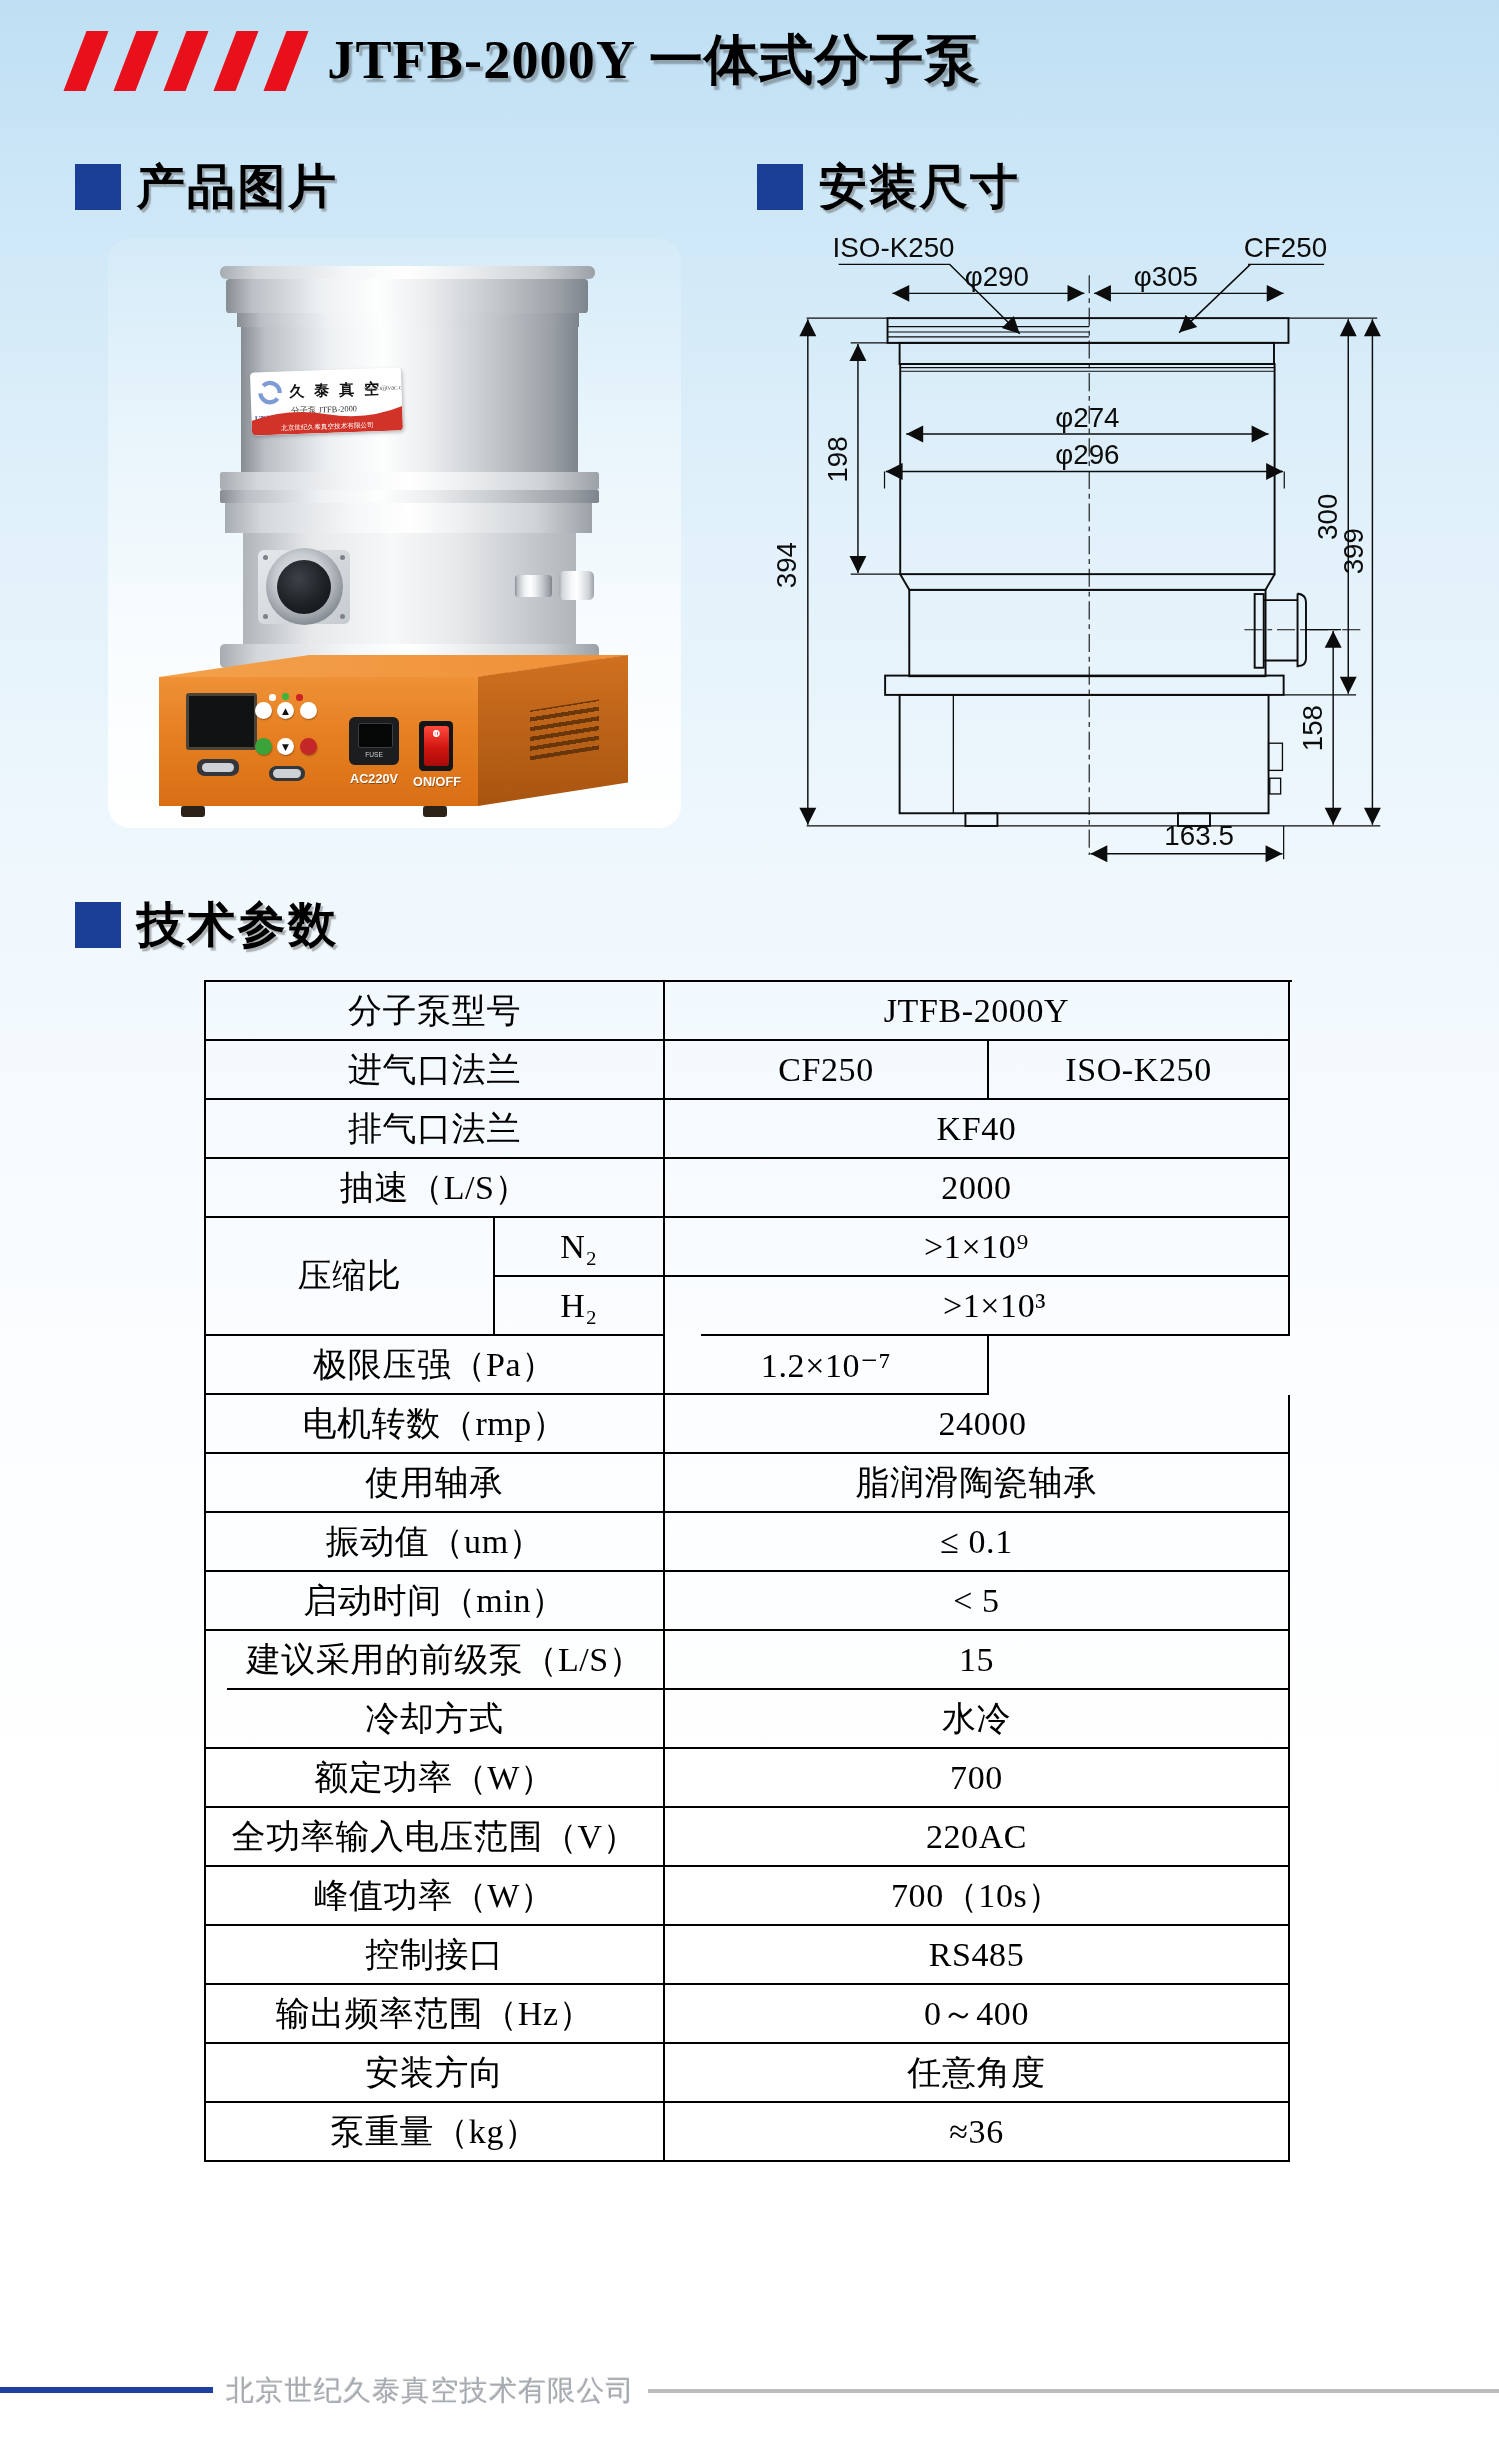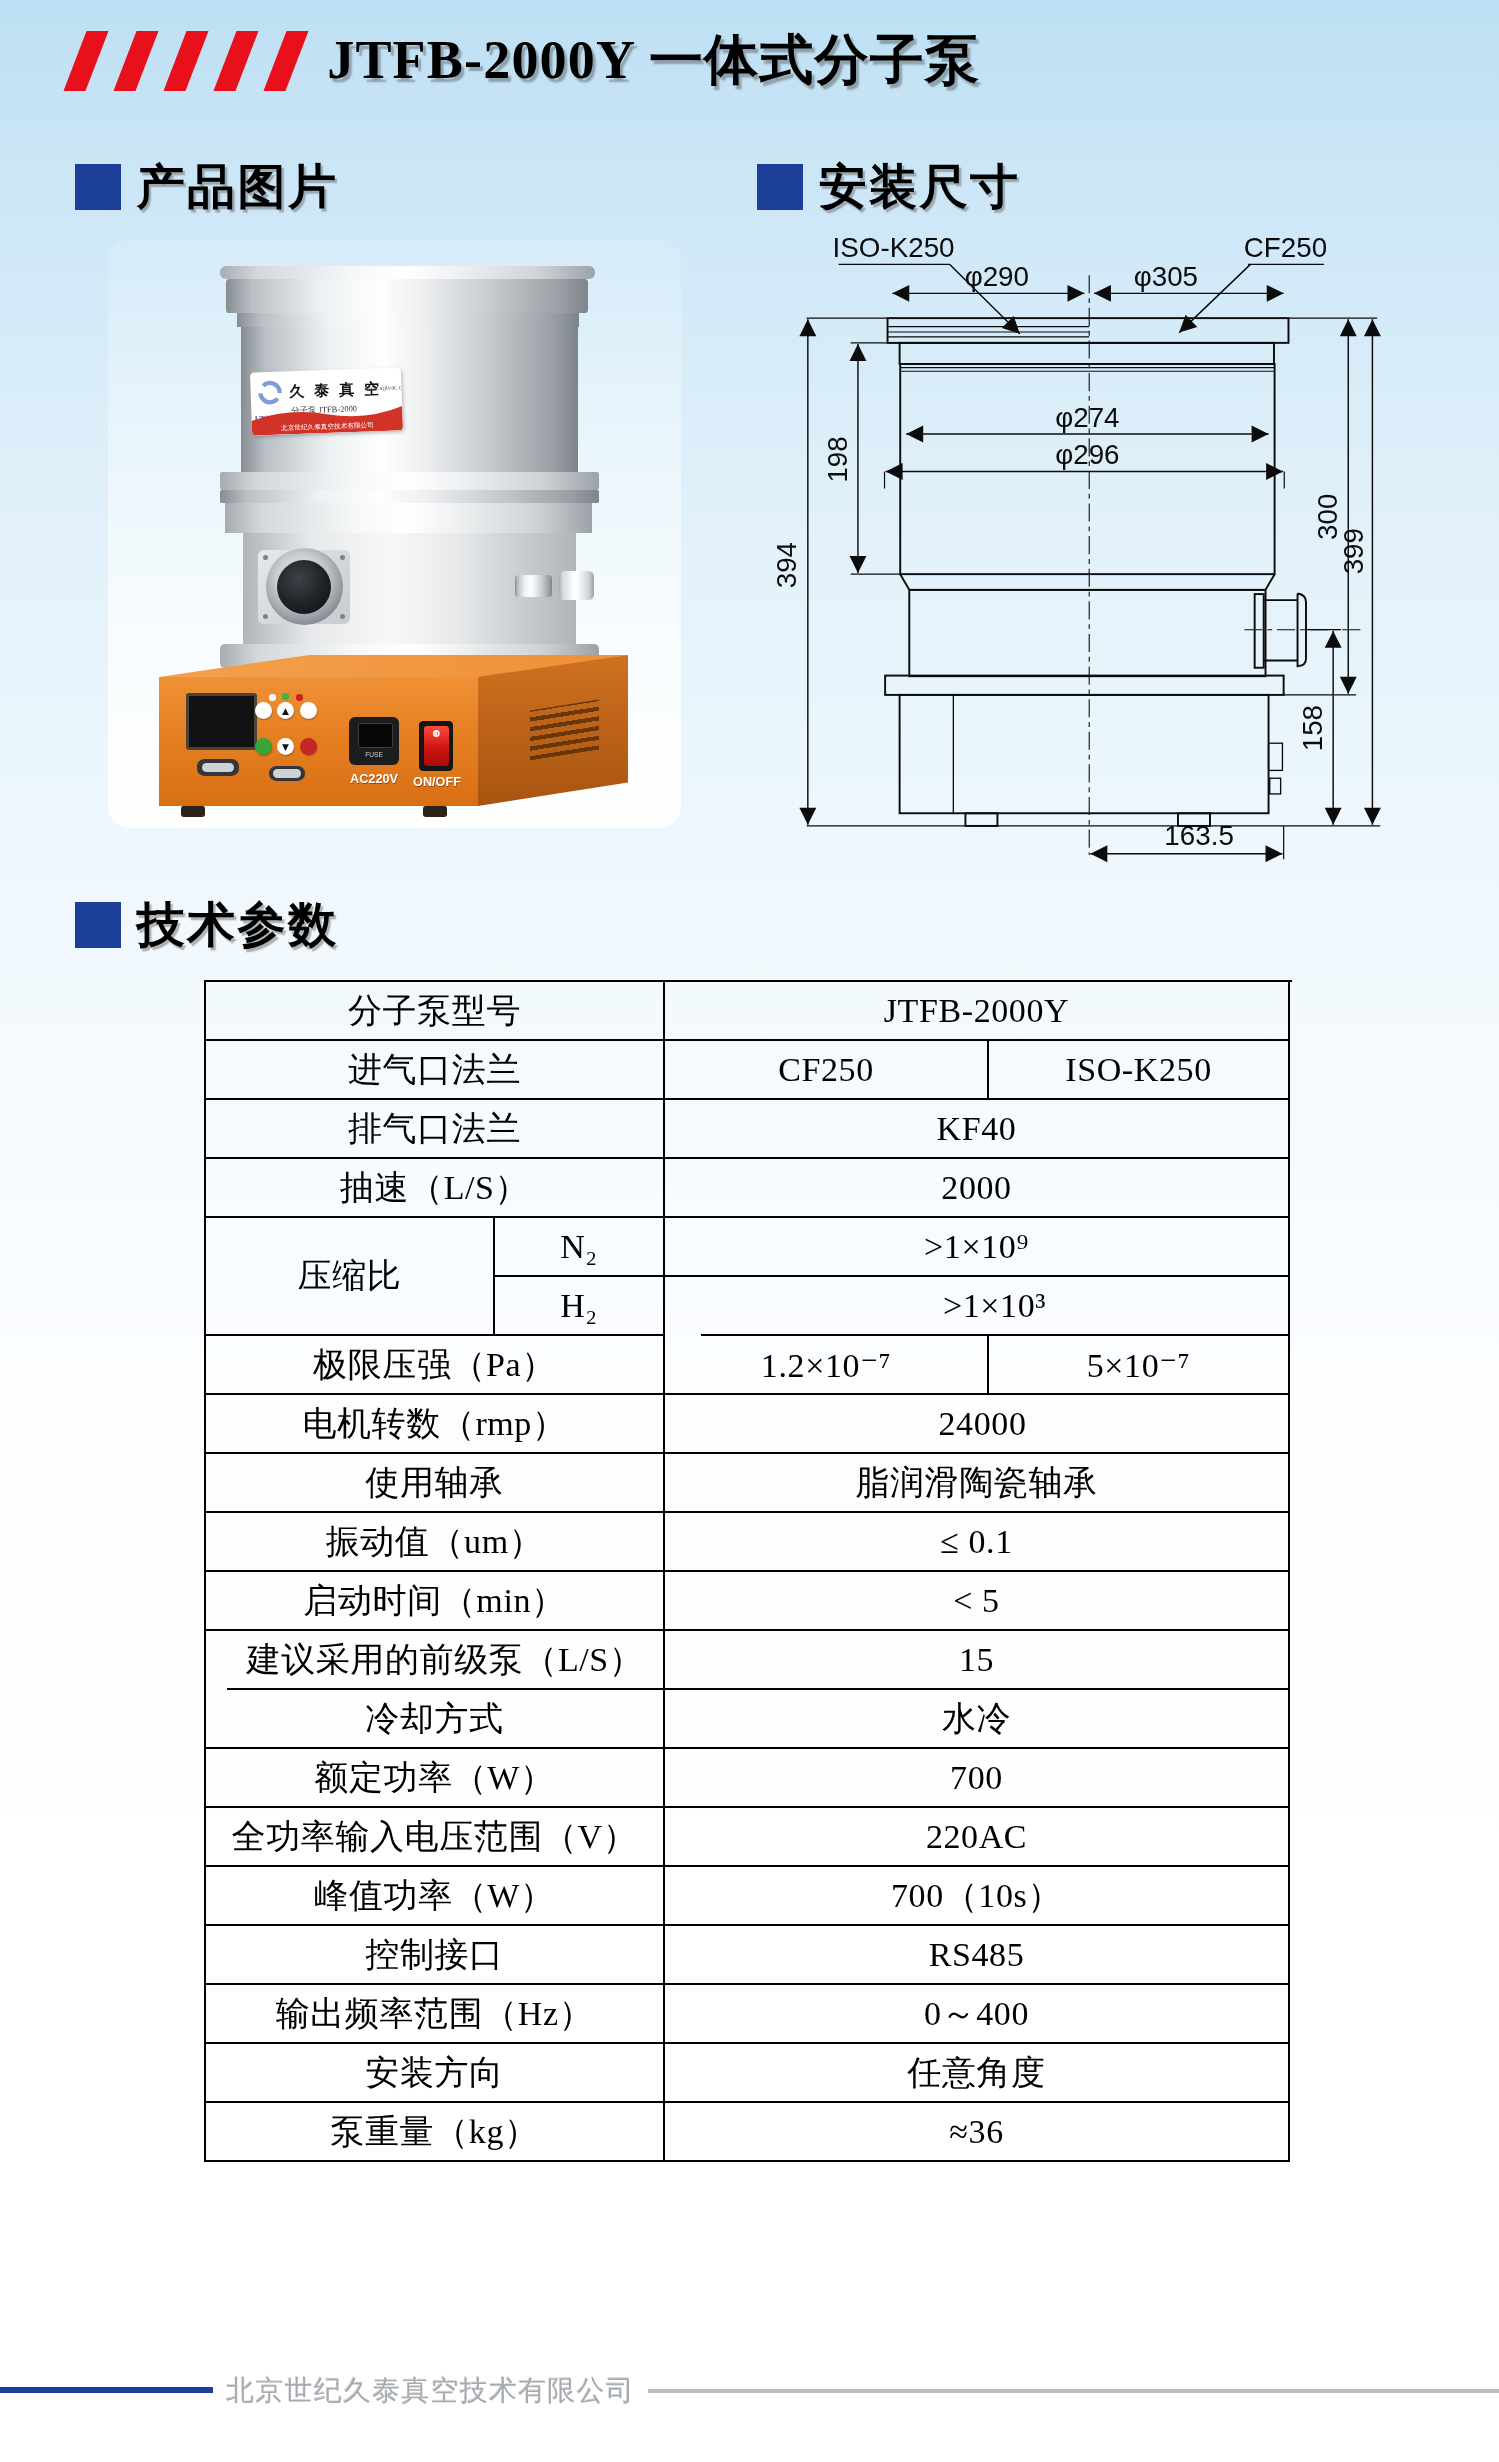--- a/index.html
+++ b/index.html
@@ -277,21 +277,20 @@
       <div class="cell" style="grid-area: 3 / 3 / auto / span 2;">KF40</div>
       <div class="cell" style="grid-area: 4 / 1 / auto / span 2;">抽速（L/S）</div>
       <div class="cell" style="grid-area: 4 / 3 / auto / span 2;">2000</div>
       <div class="cell" style="grid-area: 5 / 1 / span 2;">压缩比</div>
       <div class="cell" style="grid-area: 5 / 2;">N₂</div>
       <div class="cell" style="grid-area: 5 / 3 / auto / span 2;">&gt;1×10⁹</div>
       <div class="cell" style="grid-area: 6 / 2;">H₂</div>
       <div class="cell" style="grid-area: 6 / 3 / auto / span 2; margin-left: 36px;">&gt;1×10³</div>
       <div class="cell" style="grid-area: 7 / 1 / auto / span 2;">极限压强（Pa）</div>
       <div class="cell" style="grid-area: 7 / 3;">1.2×10⁻⁷</div>
-      <div class="cell" style="grid-area: 7 / 4;">5×10⁻⁷</div>
       <div class="cell" style="grid-area: 8 / 1 / auto / span 2;">电机转数（rmp）</div>
       <div class="cell" style="grid-area: 8 / 3 / auto / span 2; padding-left: 12px;">24000</div>
       <div class="cell" style="grid-area: 9 / 1 / auto / span 2;">使用轴承</div>
       <div class="cell" style="grid-area: 9 / 3 / auto / span 2;">脂润滑陶瓷轴承</div>
       <div class="cell" style="grid-area: 10 / 1 / auto / span 2;">振动值（um）</div>
       <div class="cell" style="grid-area: 10 / 3 / auto / span 2;">≤ 0.1</div>
       <div class="cell" style="grid-area: 11 / 1 / auto / span 2;">启动时间（min）</div>
       <div class="cell" style="grid-area: 11 / 3 / auto / span 2;">&lt; 5</div>
       <div class="cell" style="grid-area: 12 / 1 / auto / span 2; margin-left: 21px;">建议采用的前级泵（L/S）</div>
       <div class="cell" style="grid-area: 12 / 3 / auto / span 2;">15</div>

